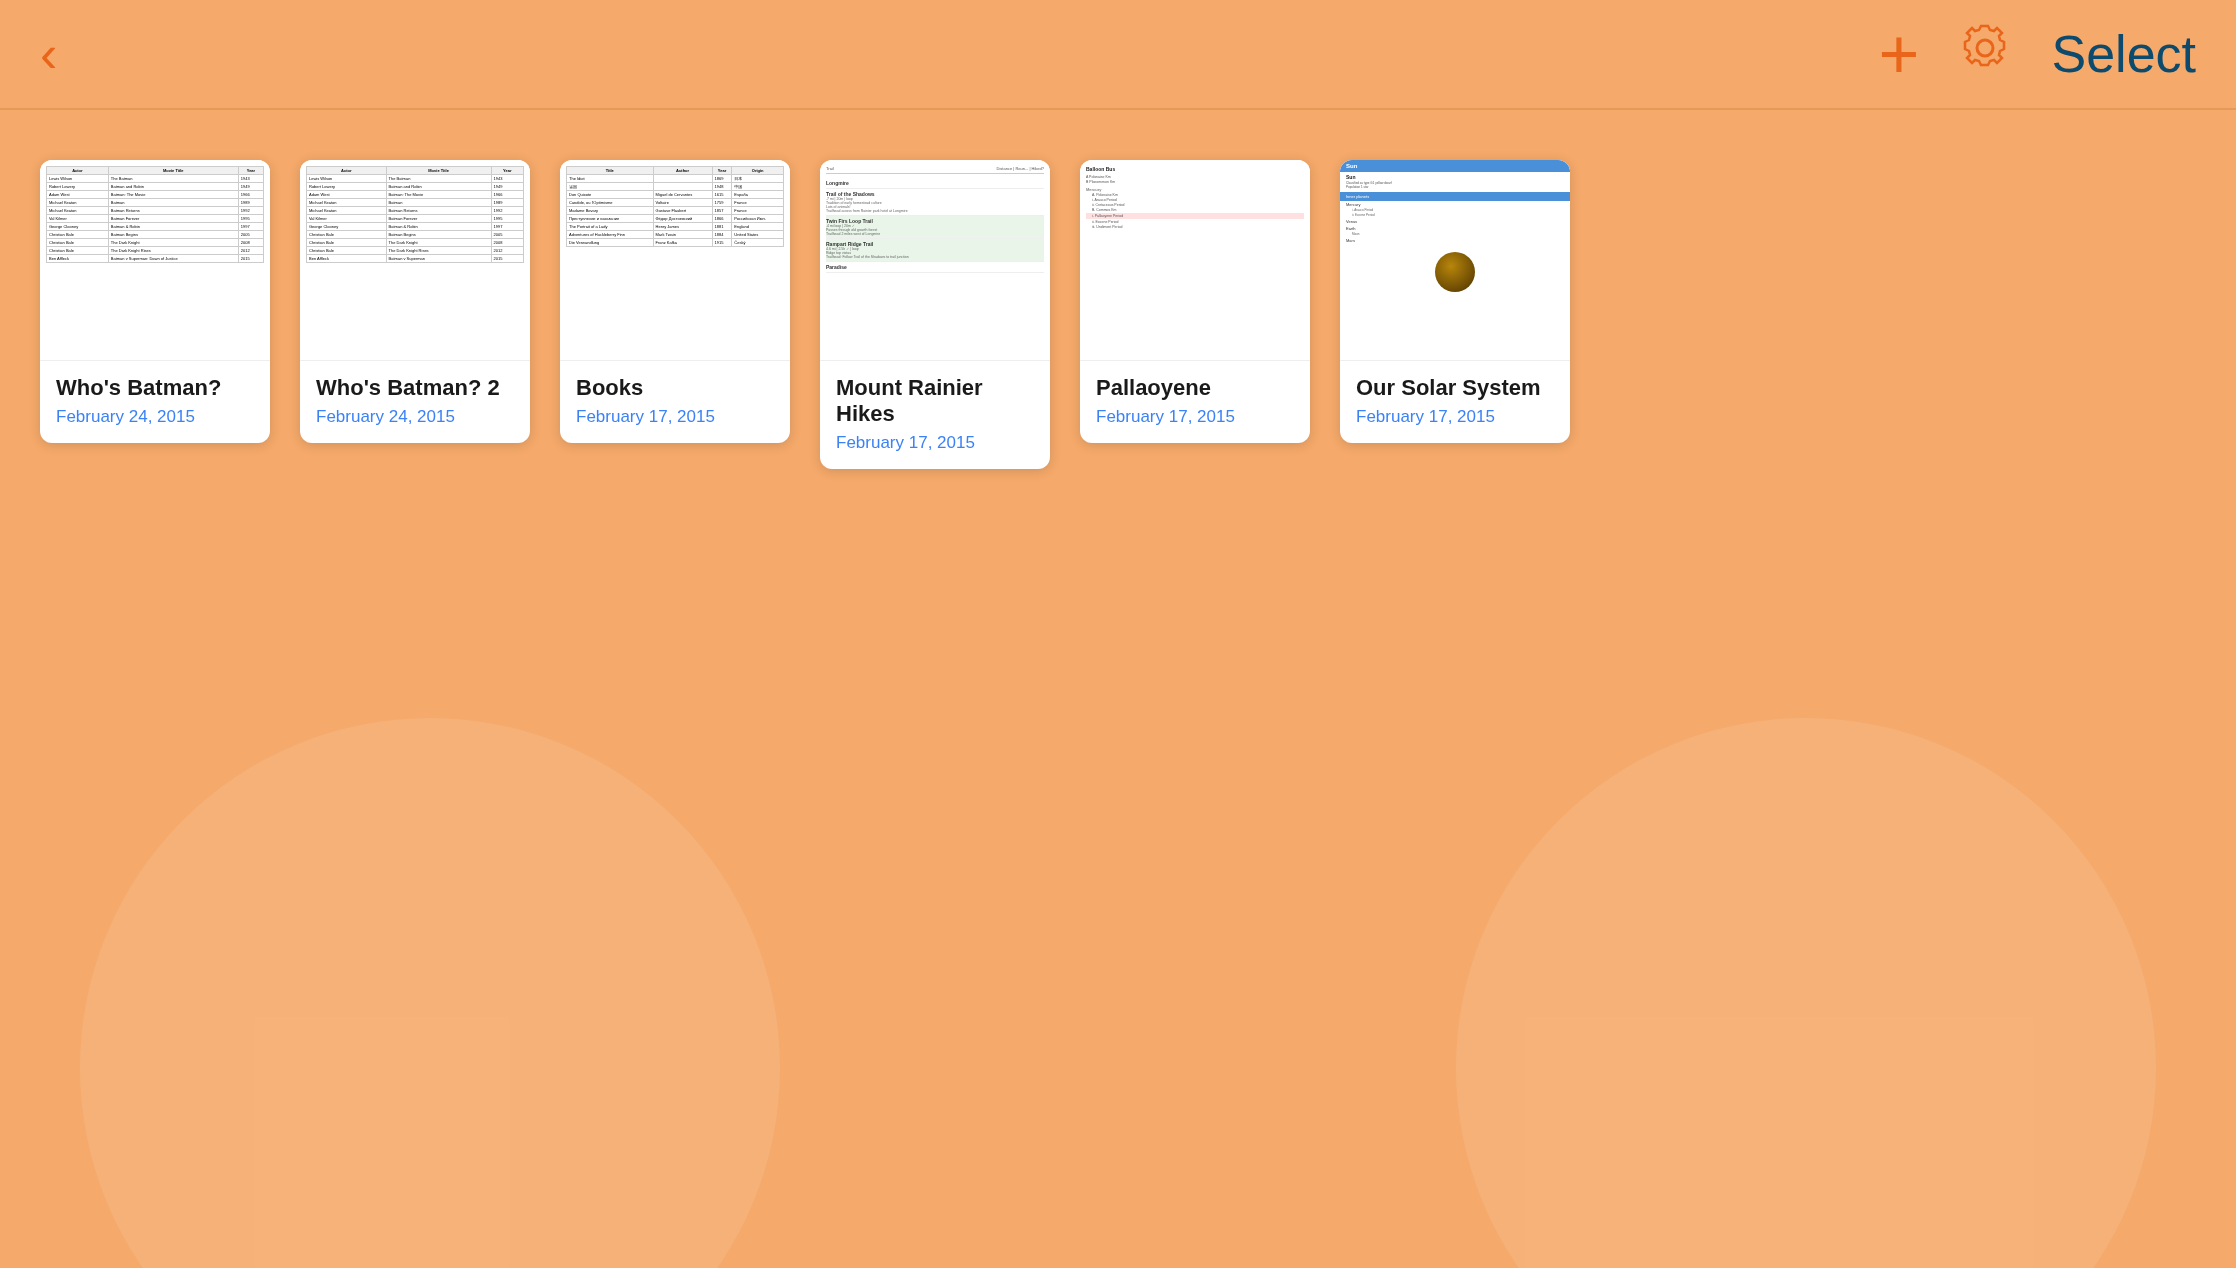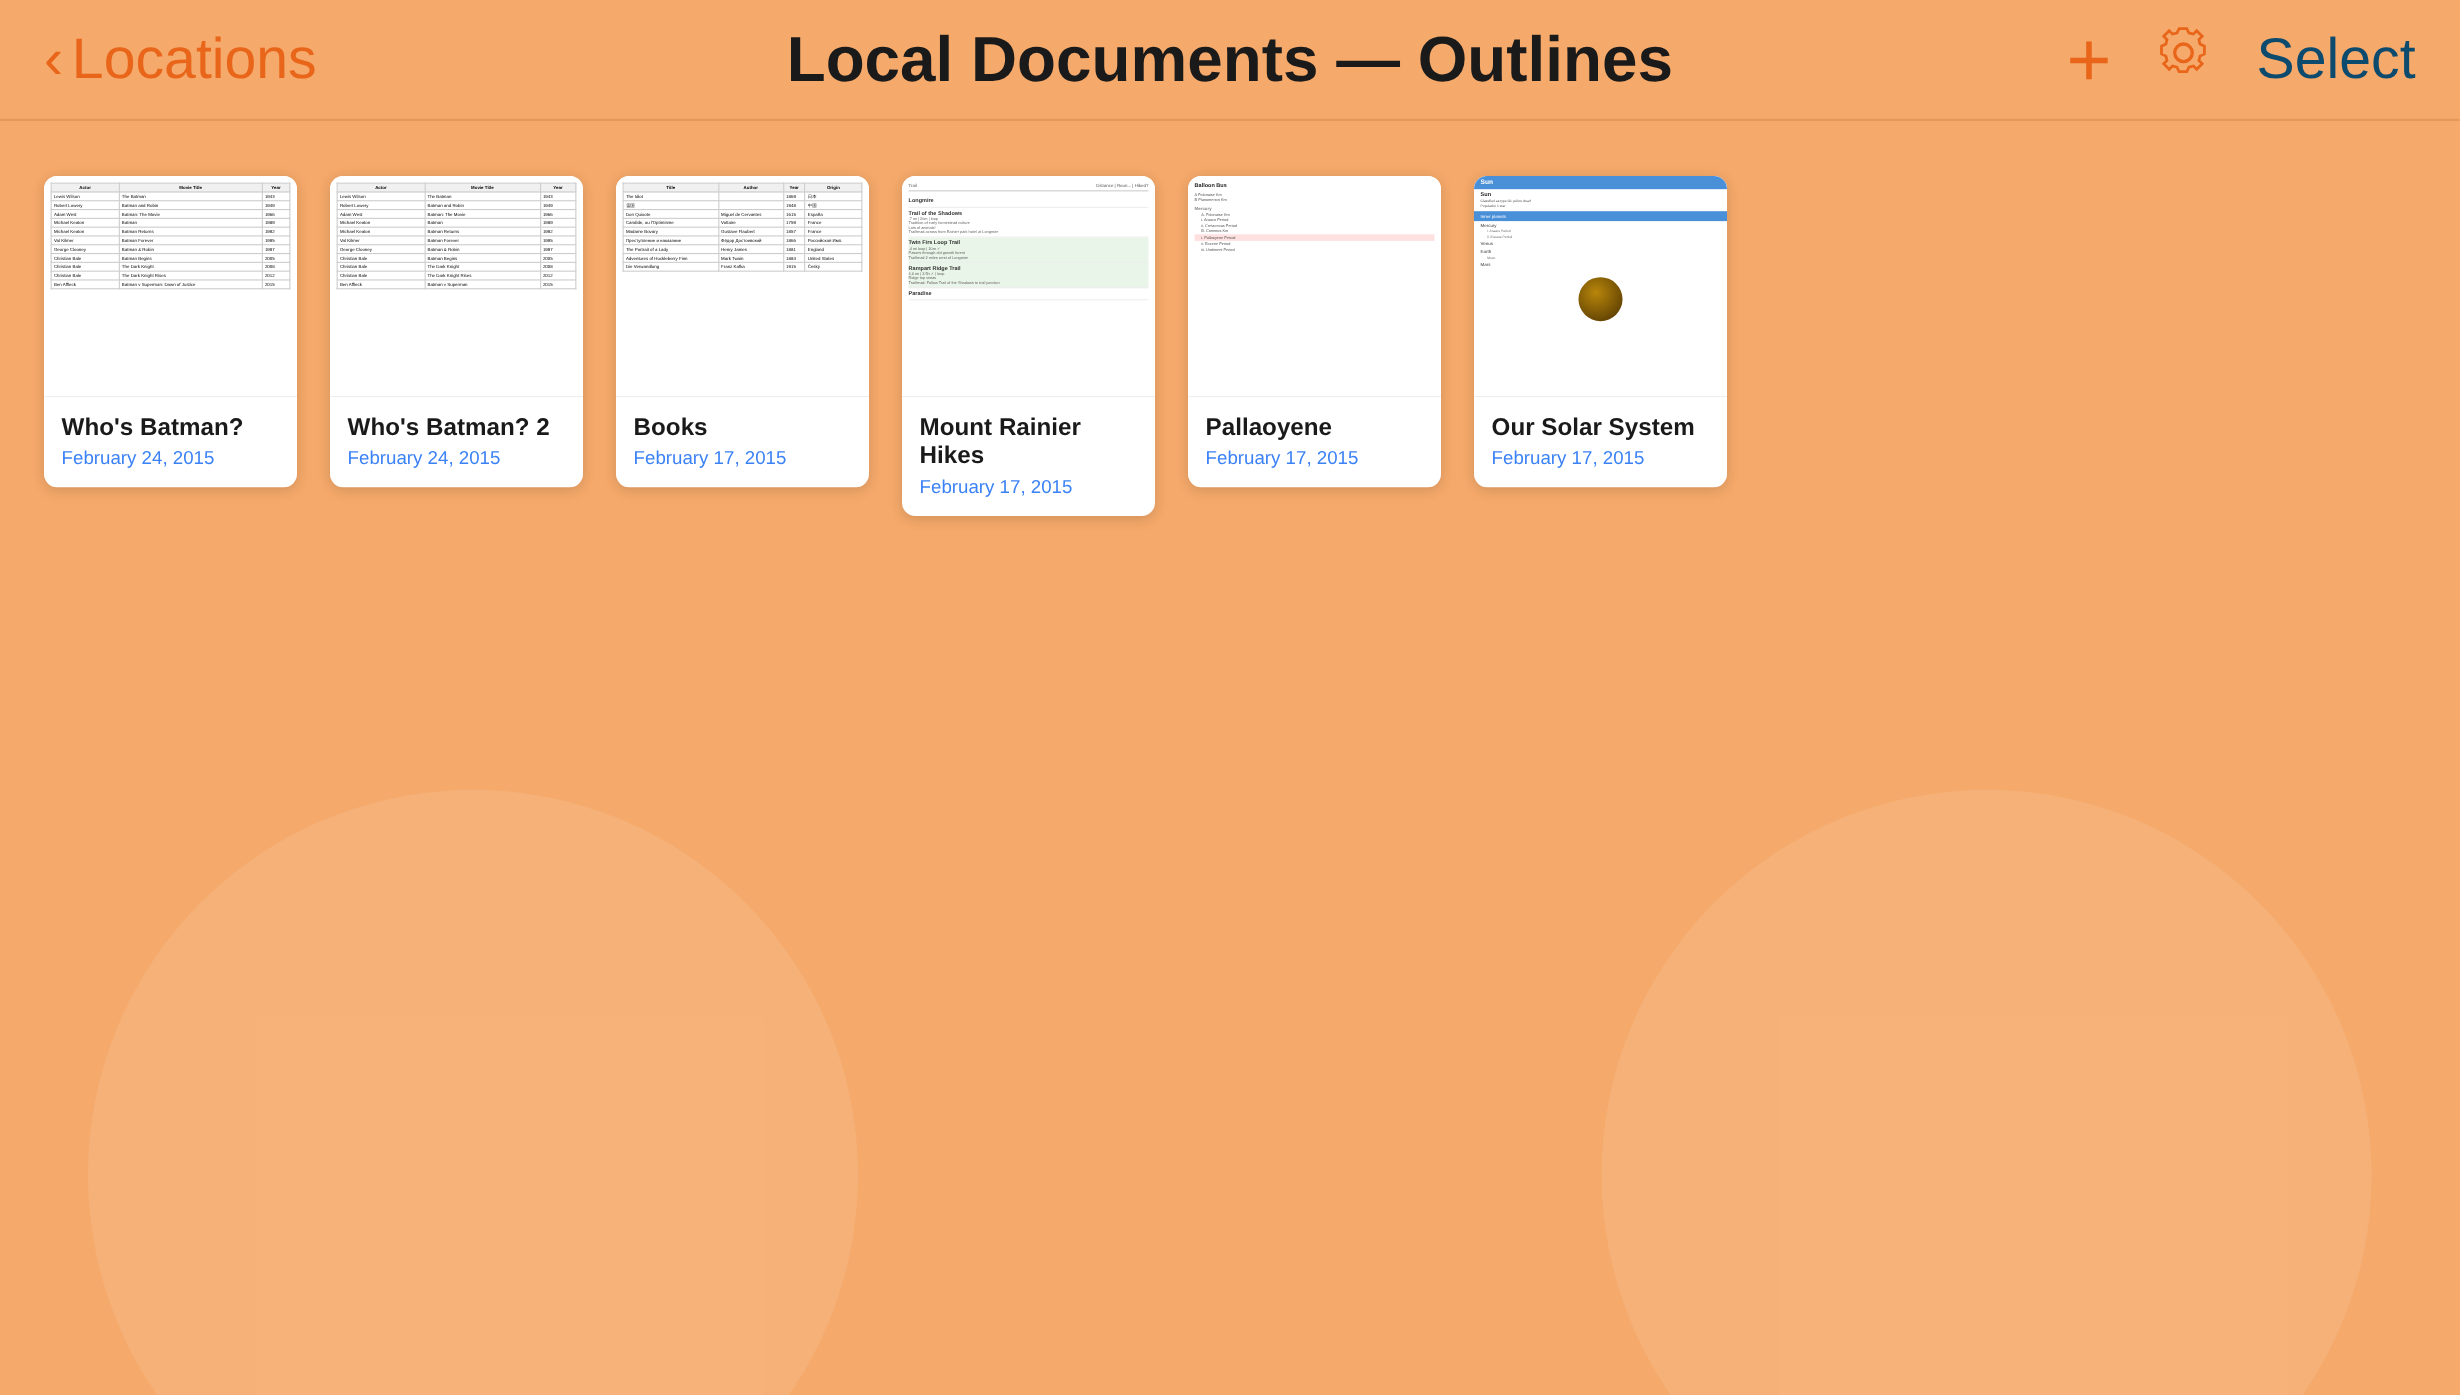--- a/index.html
+++ b/index.html
@@ -284,24 +284,22 @@
       width: 52px;
       height: 52px;
     }
   </style>
 </head>
 <body>
 
 <div class="header">
   <div class="header-left">
     <span class="back-chevron">‹</span>
-    <span class="back-label">Locations</span>
-  </div>
-
-  <h1 class="header-title">Local Documents — Outlines</h1>
+  </div>
+
 
   <div class="header-right">
     <span class="add-btn">+</span>
     <span class="gear-icon">
       <svg class="gear-svg" viewBox="0 0 52 52" fill="none" xmlns="http://www.w3.org/2000/svg">
         <path d="M26 34a8 8 0 100-16 8 8 0 000 16z" stroke="#e8651a" stroke-width="3" fill="none"></path>
         <path d="M22 4l-2 4-4 1-3-3-5 5 3 3-1 4-4 2v7l4 2 1 4-3 3 5 5 3-3 4 1 2 4h7l2-4 4-1 3 3 5-5-3-3 1-4 4-2v-7l-4-2-1-4 3-3-5-5-3 3-4-1-2-4z" stroke="#e8651a" stroke-width="2.5" fill="none"></path>
       </svg>
     </span>
     <span class="select-btn">Select</span>

